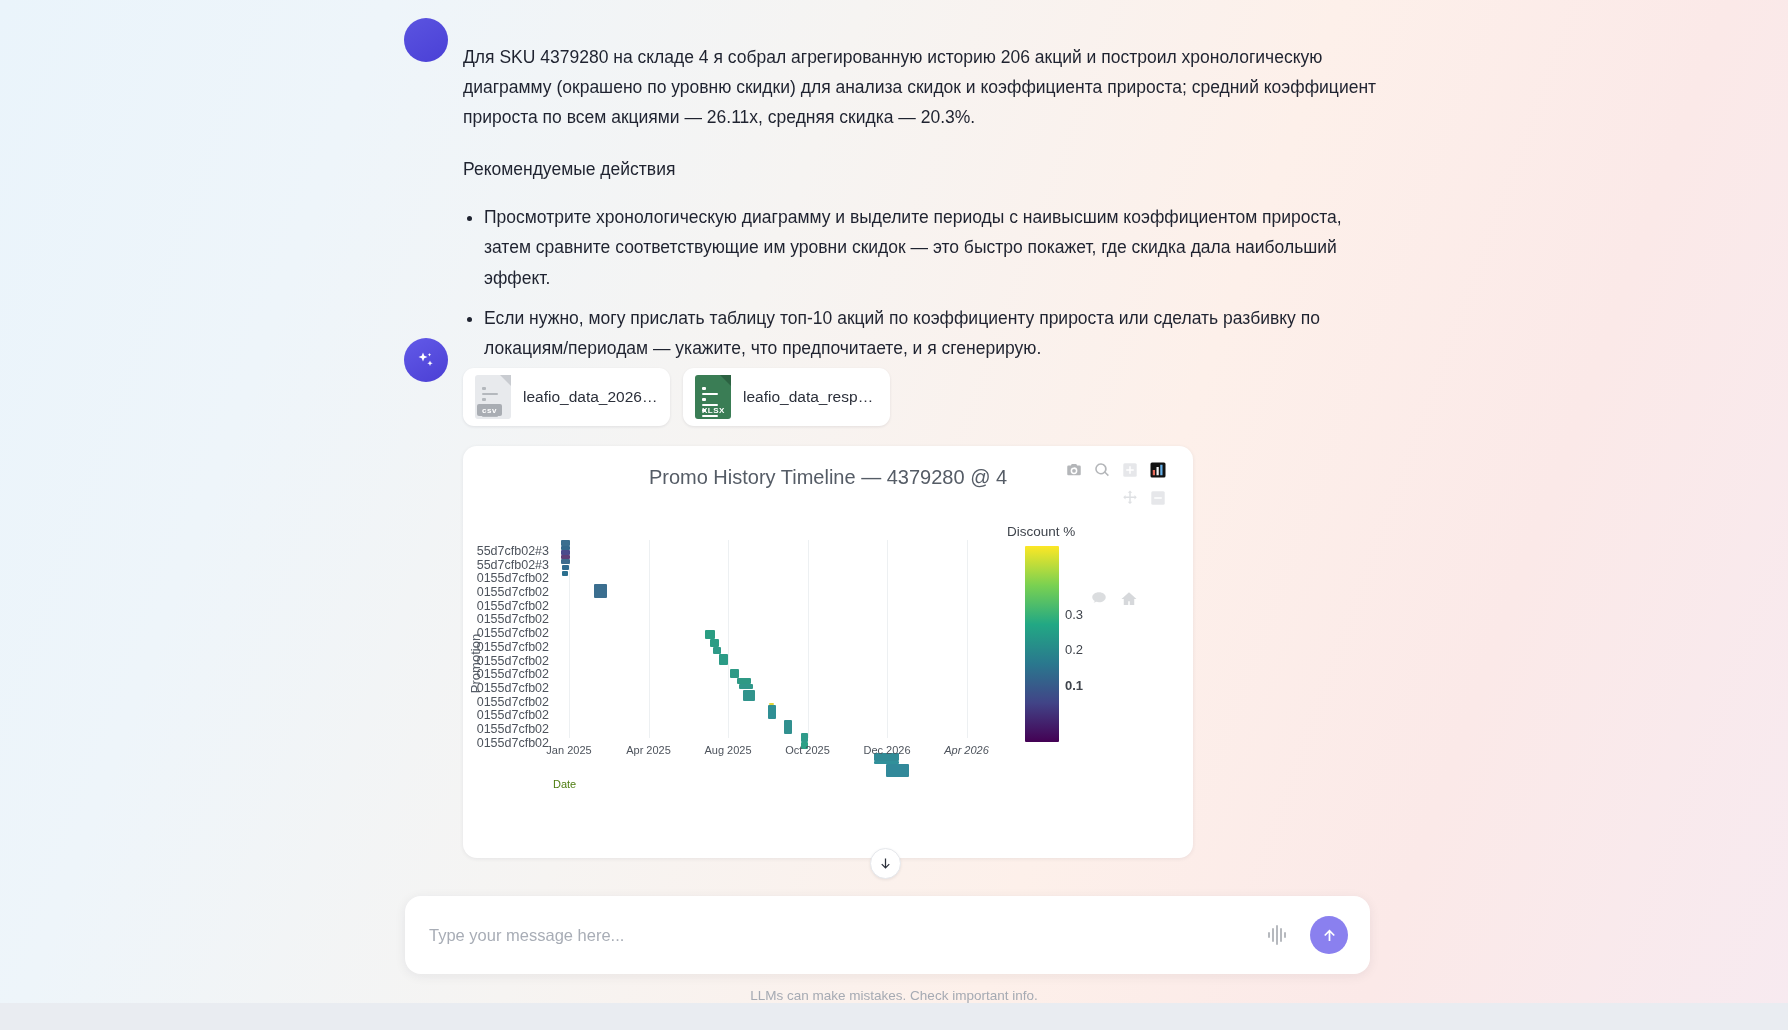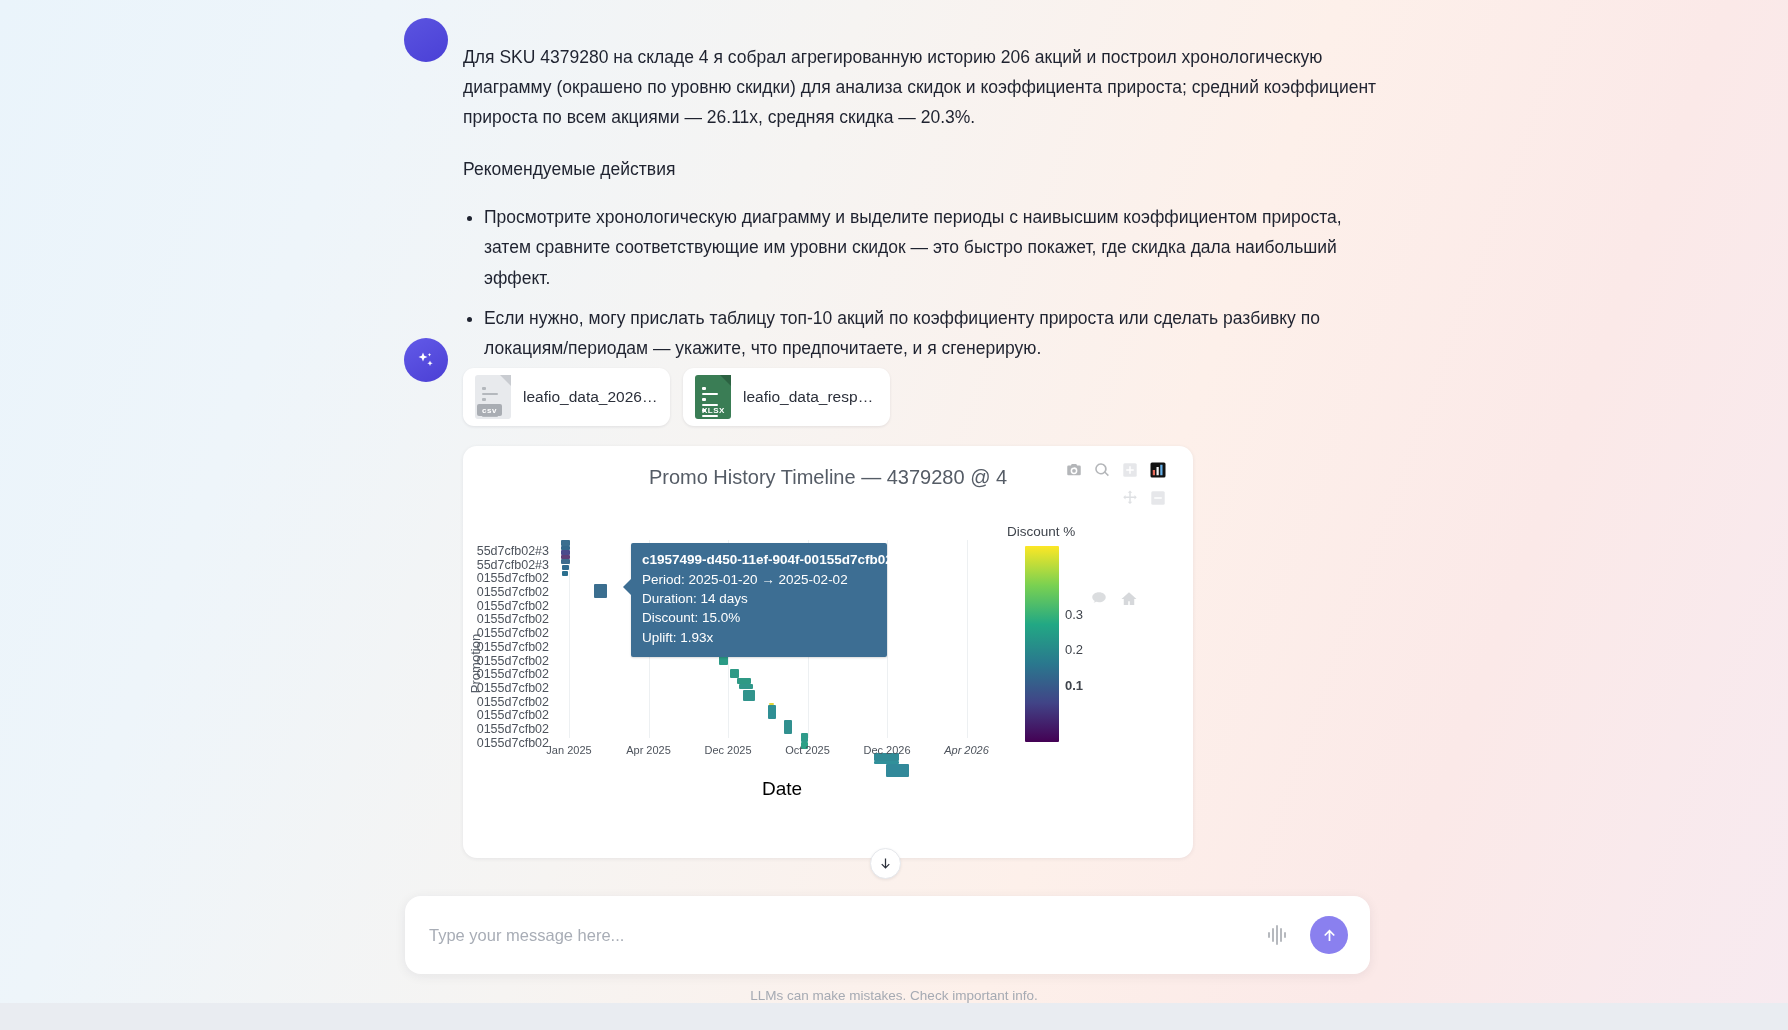--- a/index.html
+++ b/index.html
@@ -116,22 +116,22 @@
     position:absolute; left:90px; top:24px; width:458px; height:198px;
   }
   .gridline { position:absolute; top:0; width:1px; height:198px; background:#edf0f2; }
   .bar { position:absolute; border-radius:1px; }
   .xticks {
     position:absolute; left:90px; top:228px; width:458px; height:20px;
     font-size:11px; color:#4d535c;
   }
   .xticks span { position:absolute; transform:translateX(-50%); white-space:nowrap; }
   .xaxis-title {
-    position:absolute; left:90px; top:262px; width:458px; text-align:center;
-    font-size:19px; color:#000000;
+    position:absolute; left:90px; top:262px; width:458px; 
+    font-size:11px; color:#4d7c0f;
   }
 
   
   .cbar-wrap { position:absolute; left:562px; top:30px; }
   .cbar-title { position:absolute; left:-18px; top:-22px; font-size:13.5px; color:#3f444c; white-space:nowrap; }
   .cbar {
     width:34px; height:196px; border-radius:1px;
     background: linear-gradient(to top,#440154 0%,#414487 20%,#2a788e 40%,#22a884 60%,#7ad151 80%,#fde725 100%);
   }
   .cbar-ticks { position:absolute; left:40px; top:0; height:196px; width:46px; font-size:13px; color:#3f444c; }
@@ -342,21 +342,21 @@
           <div class="bar" style="left: 248px; top: 193px; width: 7px; height: 9px; background: rgb(47, 155, 138);"></div>
           <div class="bar" style="left: 248px; top: 202px; width: 7px; height: 7px; background: rgb(44, 160, 134);"></div>
           <div class="bar" style="left: 321px; top: 213px; width: 25px; height: 8px; background: rgb(50, 139, 150);"></div>
           <div class="bar" style="left: 321px; top: 221px; width: 25px; height: 3px; background: rgb(49, 144, 154);"></div>
           <div class="bar" style="left: 333px; top: 224px; width: 23px; height: 13px; background: rgb(50, 137, 154);"></div>
         </div>
 
       <div class="xticks">
           <span style="left: 16px;">Jan 2025</span>
           <span style="left: 95.5px;">Apr 2025</span>
-          <span style="left: 175px;">Dec 2025</span>
+          <span style="left: 175px;">Aug 2025</span>
           <span style="left: 254.5px;">Oct 2025</span>
           <span style="left: 334px;">Dec 2026</span>
           <span style="left: 413.5px; font-style: italic;">Apr 2026</span>
         </div>
       <div class="xaxis-title">Date</div>
 
       <div class="cbar-wrap">
         <div class="cbar-title">Discount %</div>
         <div class="cbar"></div>
         <div class="cbar-ticks">
@@ -374,28 +374,20 @@
           <path d="M12 3C6.8 3 3 6 3 9.6c0 2 1.2 3.8 3.2 5-.2.9-.7 1.7-1.4 2.3 1.3 0 2.6-.4 3.6-1.1 1.1.3 2.3.5 3.6.5 5.2 0 9-3 9-6.7S17.2 3 12 3z"></path>
         </svg>
     </div>
     <div class="mb-btn" style="opacity:.4">
       <svg viewBox="0 0 24 24" fill="#9aa0a6">
           <path d="M12 3L2 12h3v8h6v-5h2v5h6v-8h3L12 3z"></path>
         </svg>
     </div>
   </div>
 
-  <div class="tooltip">
-    <div class="tt-arrow"></div>
-    <div class="tt-title">c1957499-d450-11ef-904f-00155d7cfb02</div>
-    <div>Period: 2025-01-20 → 2025-02-02</div>
-    <div>Duration: 14 days</div>
-    <div>Discount: 15.0%</div>
-    <div>Uplift: 1.93x</div>
-  </div>
 
   <div class="scrolldown">
     <svg viewBox="0 0 24 24" width="15" height="15" fill="none" stroke="#2b2f3a" stroke-width="2">
       <path d="M12 4v15M6 13l6 6 6-6"></path>
     </svg>
   </div>
 
   <div class="composer">
     <input class="composer-input" type="text" placeholder="Type your message here..." style="">
     <div class="mic-btn">

